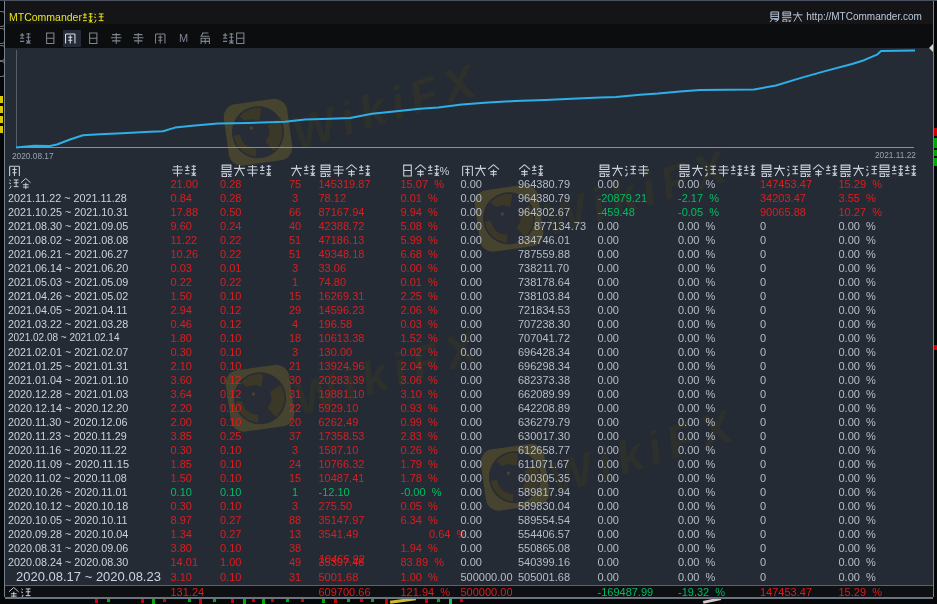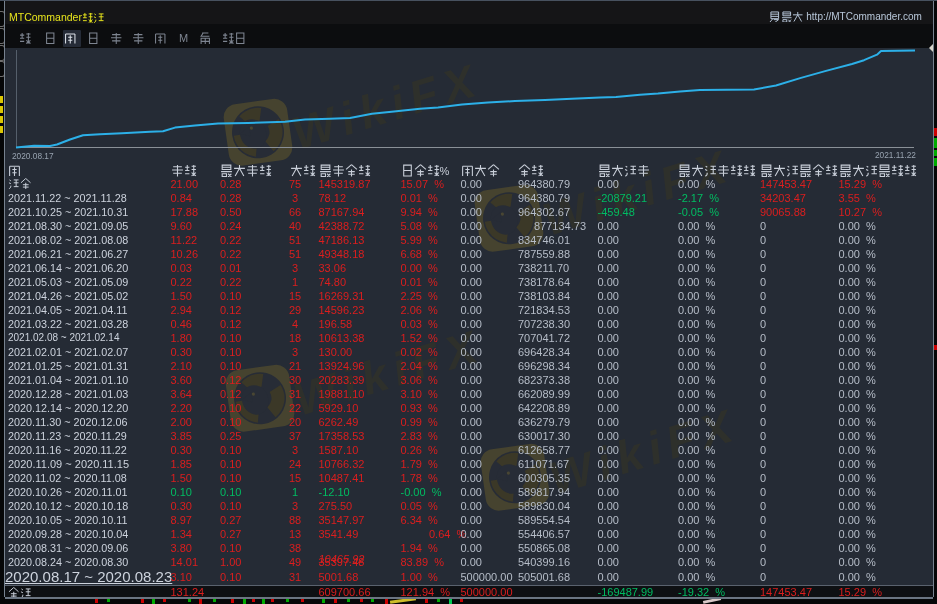--- a/index.html
+++ b/index.html
@@ -615,21 +615,21 @@
 <div class="cell" style="left:220px;top:555.4px;color:#dc1e1e;">1.00</div>
 <div class="cell" style="left:288px;top:555.4px;color:#dc1e1e;width:14px;text-align:center;">49</div>
 <div class="cell" style="left:318.5px;top:555.4px;color:#dc1e1e;">35397.48</div>
 <div class="cell" style="left:400.5px;top:555.4px;color:#dc1e1e;">83.89 %</div>
 <div class="cell" style="left:460.5px;top:555.4px;color:#b6bdc8;">0.00</div>
 <div class="cell" style="left:518px;top:555.4px;color:#b6bdc8;">540399.16</div>
 <div class="cell" style="left:597.5px;top:555.4px;color:#b6bdc8;">0.00</div>
 <div class="cell" style="left:678px;top:555.4px;color:#b6bdc8;">0.00 %</div>
 <div class="cell" style="left:760px;top:555.4px;color:#b6bdc8;">0</div>
 <div class="cell" style="left:838.5px;top:555.4px;color:#b6bdc8;">0.00 %</div>
-<div class="cell" style="left:5px;top:569.5px;color:#cdd3dd;font-size:15px;text-decoration:underline;">2020.08.17 ~ 2020.08.23</div>
+<div class="cell" style="left:16px;top:569.5px;color:#cdd3dd;font-size:13px;">2020.08.17 ~ 2020.08.23</div>
 <div class="cell" style="left:170.5px;top:569.5px;color:#dc1e1e;">3.10</div>
 <div class="cell" style="left:220px;top:569.5px;color:#dc1e1e;">0.10</div>
 <div class="cell" style="left:288px;top:569.5px;color:#dc1e1e;width:14px;text-align:center;">31</div>
 <div class="cell" style="left:318.5px;top:569.5px;color:#dc1e1e;">5001.68</div>
 <div class="cell" style="left:400.5px;top:569.5px;color:#dc1e1e;">1.00 %</div>
 <div class="cell" style="left:460.5px;top:569.5px;color:#b6bdc8;">500000.00</div>
 <div class="cell" style="left:518px;top:569.5px;color:#b6bdc8;">505001.68</div>
 <div class="cell" style="left:597.5px;top:569.5px;color:#b6bdc8;">0.00</div>
 <div class="cell" style="left:678px;top:569.5px;color:#b6bdc8;">0.00 %</div>
 <div class="cell" style="left:760px;top:569.5px;color:#b6bdc8;">0</div>

